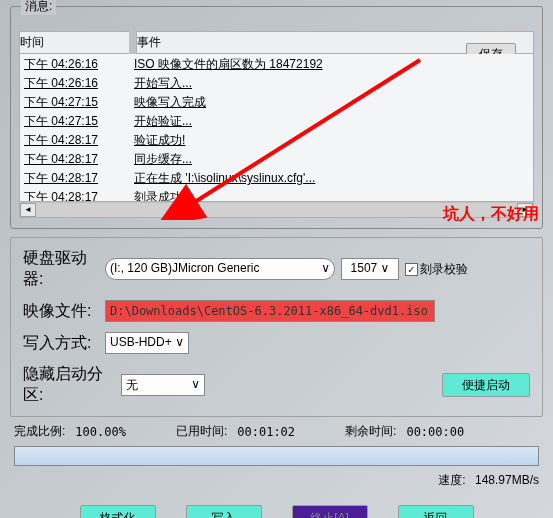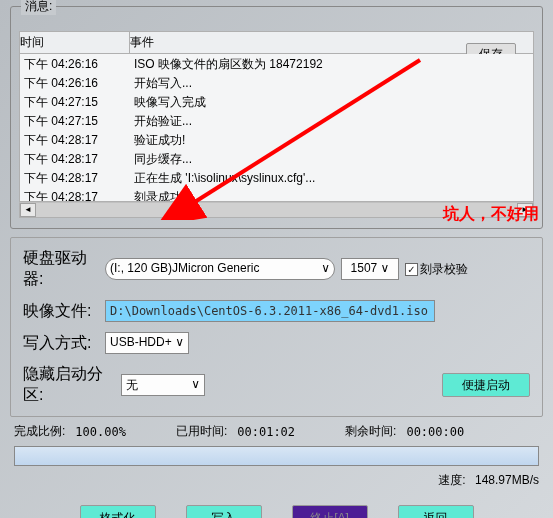--- a/index.html
+++ b/index.html
@@ -45,34 +45,35 @@
   }
   .log-head .th {
     font-size: 12px;
     padding: 2px 0;
     background: #edeff1;
     border: 1px solid #b0b0b0;
     border-right: none;
   }
   .log-head .th:last-child { border-right: 1px solid #b0b0b0; }
   .col-time { width: 110px; padding-left: 4px; }
-  .col-event { flex: 1; padding-left: 4px; }
+  .col-event { flex: 1; padding-left: 4px; margin-left: 7px; }
   .log-body {
     background: #f4f5f6;
     border: 1px solid #b0b0b0;
     border-top: none;
     height: 148px;
     overflow: hidden;
     font-size: 12px;
     position: relative;
   }
   .log-row {
     display: flex;
     padding: 1px 16px 0 0;
     line-height: 18px;
+    text-decoration: underline;
   }
   .log-row .c1 { width: 110px; padding-left: 4px; white-space: nowrap; }
   .log-row .c2 { flex: 1; padding-left: 4px; white-space: nowrap; }
   .hscroll {
     display: flex;
     height: 16px;
     background: #dcdcdc;
     border: 1px solid #b0b0b0;
     border-top: 1px solid #c0c0c0;
     align-items: center;
@@ -130,21 +131,21 @@
     display: inline-flex;
     align-items: center;
     justify-content: center;
   }
   .checkbox.checked::after {
     content: "✓";
     font-size: 10px;
     color: #222;
   }
   .path-box {
-    background: #7dd3fc;
+    background: #ef4444;
     border: 1px solid #888;
     height: 22px;
     width: 330px;
     font-size: 12px;
     padding: 3px 4px;
     color: #333;
     font-family: monospace;
   }
   .btn {
     height: 24px;

